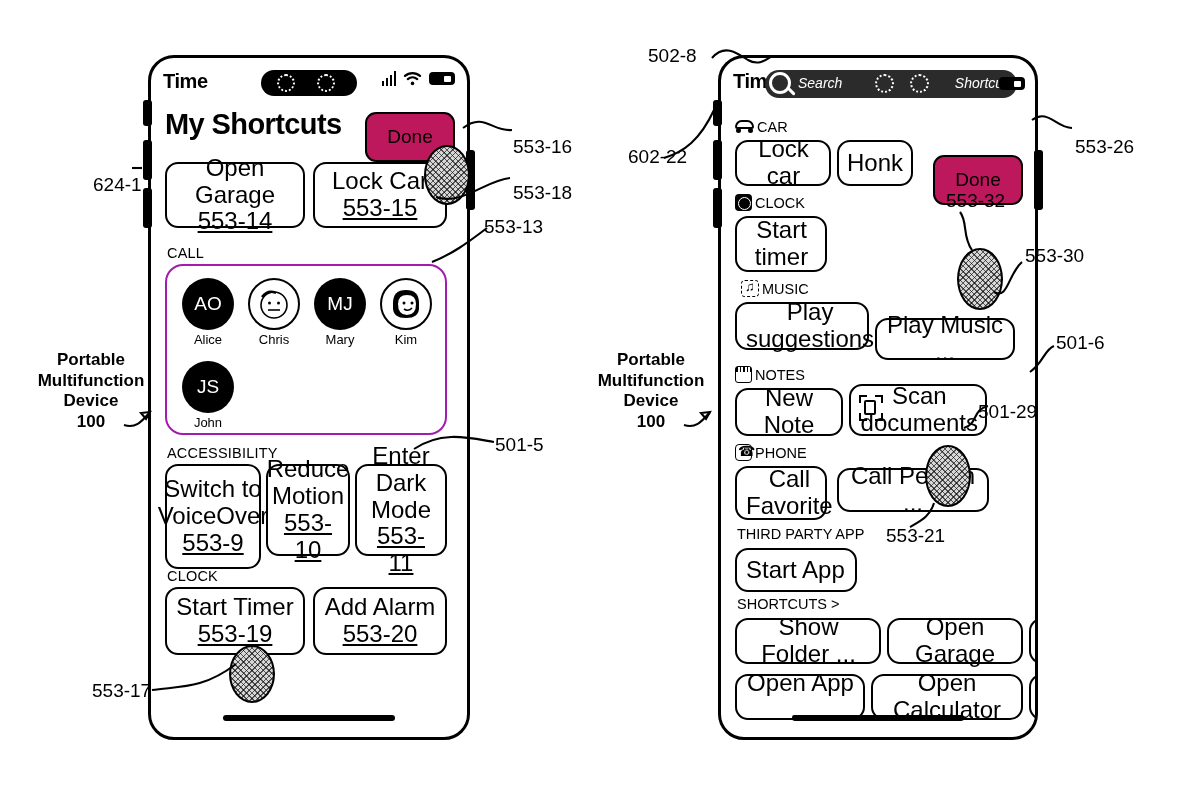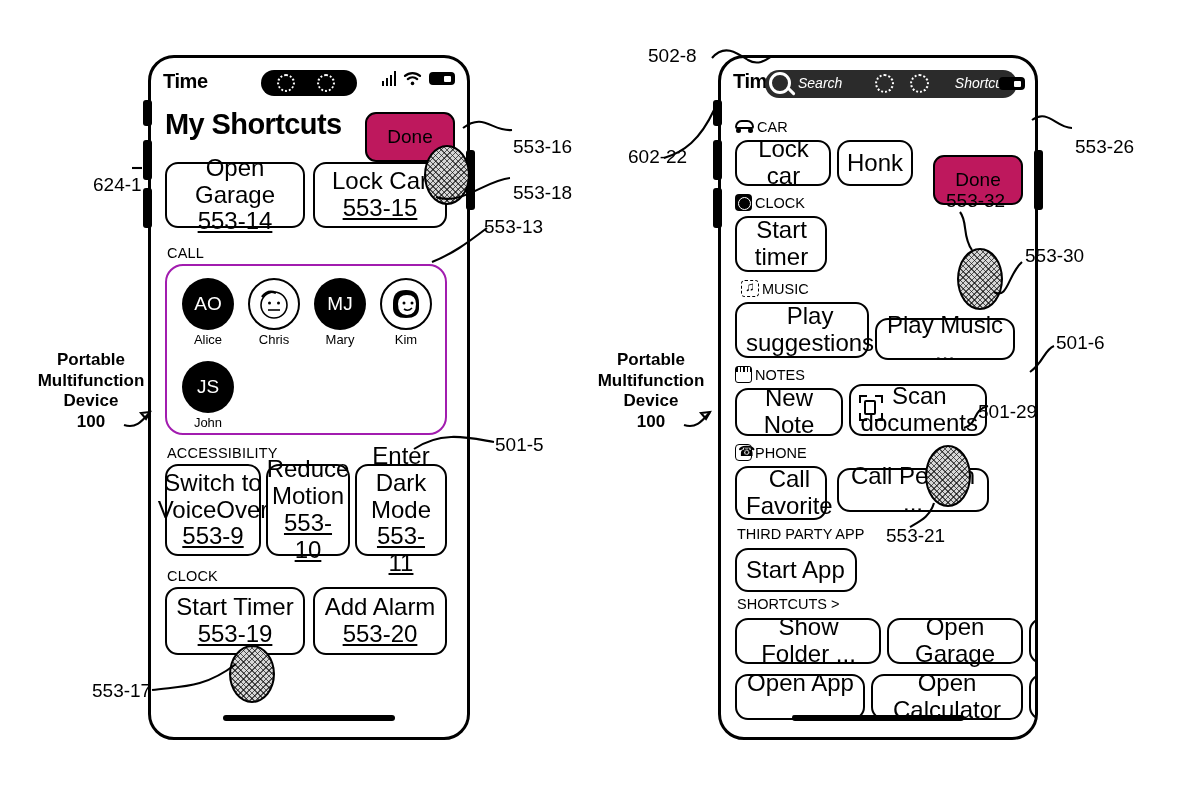--- a/index.html
+++ b/index.html
@@ -356,21 +356,21 @@
           <div class="avatar-name">Kim</div>
         </div>
 
         <div class="avatar-wrap" style="left:10px; top:95px;">
           <div class="avatar dark">JS</div>
           <div class="avatar-name">John</div>
         </div>
       </div>
 
       <div class="sec-label" style="left:16px; top:345px;">ACCESSIBILITY</div>
-      <div class="tile" style="left:14px; top:364px; width:96px; height:92px;">
+      <div class="tile" style="left:14px; top:364px; width:96px; height:105px;">
         <span>Switch to VoiceOver</span>
         <span class="ref">553-9</span>
       </div>
       <div class="tile" style="left:115px; top:364px; width:84px; height:92px;">
         <span>Reduce Motion</span>
         <span class="ref">553-10</span>
       </div>
       <div class="tile" style="left:204px; top:364px; width:92px; height:92px;">
         <span>Enter Dark Mode</span>
         <span class="ref">553-11</span>
@@ -433,21 +433,21 @@
         <span>CLOCK</span>
       </div>
       <div class="tile align-left" style="left:14px; top:116px; width:92px; height:56px; padding-left:9px;">
         <span>Start timer</span>
       </div>
 
       <div class="cat-row" style="left:20px; top:180px;">
         <span class="cat-ico ic-music"></span>
         <span>MUSIC</span>
       </div>
-      <div class="tile align-left" style="left:14px; top:202px; width:134px; height:56px; padding-left:9px;">
+      <div class="tile align-left" style="left:14px; top:202px; width:134px; height:48px; padding-left:9px;">
         <span>Play suggestions</span>
       </div>
       <div class="tile" style="left:154px; top:218px; width:140px; height:42px;">
         <span>Play Music ...</span>
       </div>
 
       <div class="cat-row" style="left:14px; top:266px;">
         <span class="cat-ico ic-notes"></span>
         <span>NOTES</span>
       </div>

